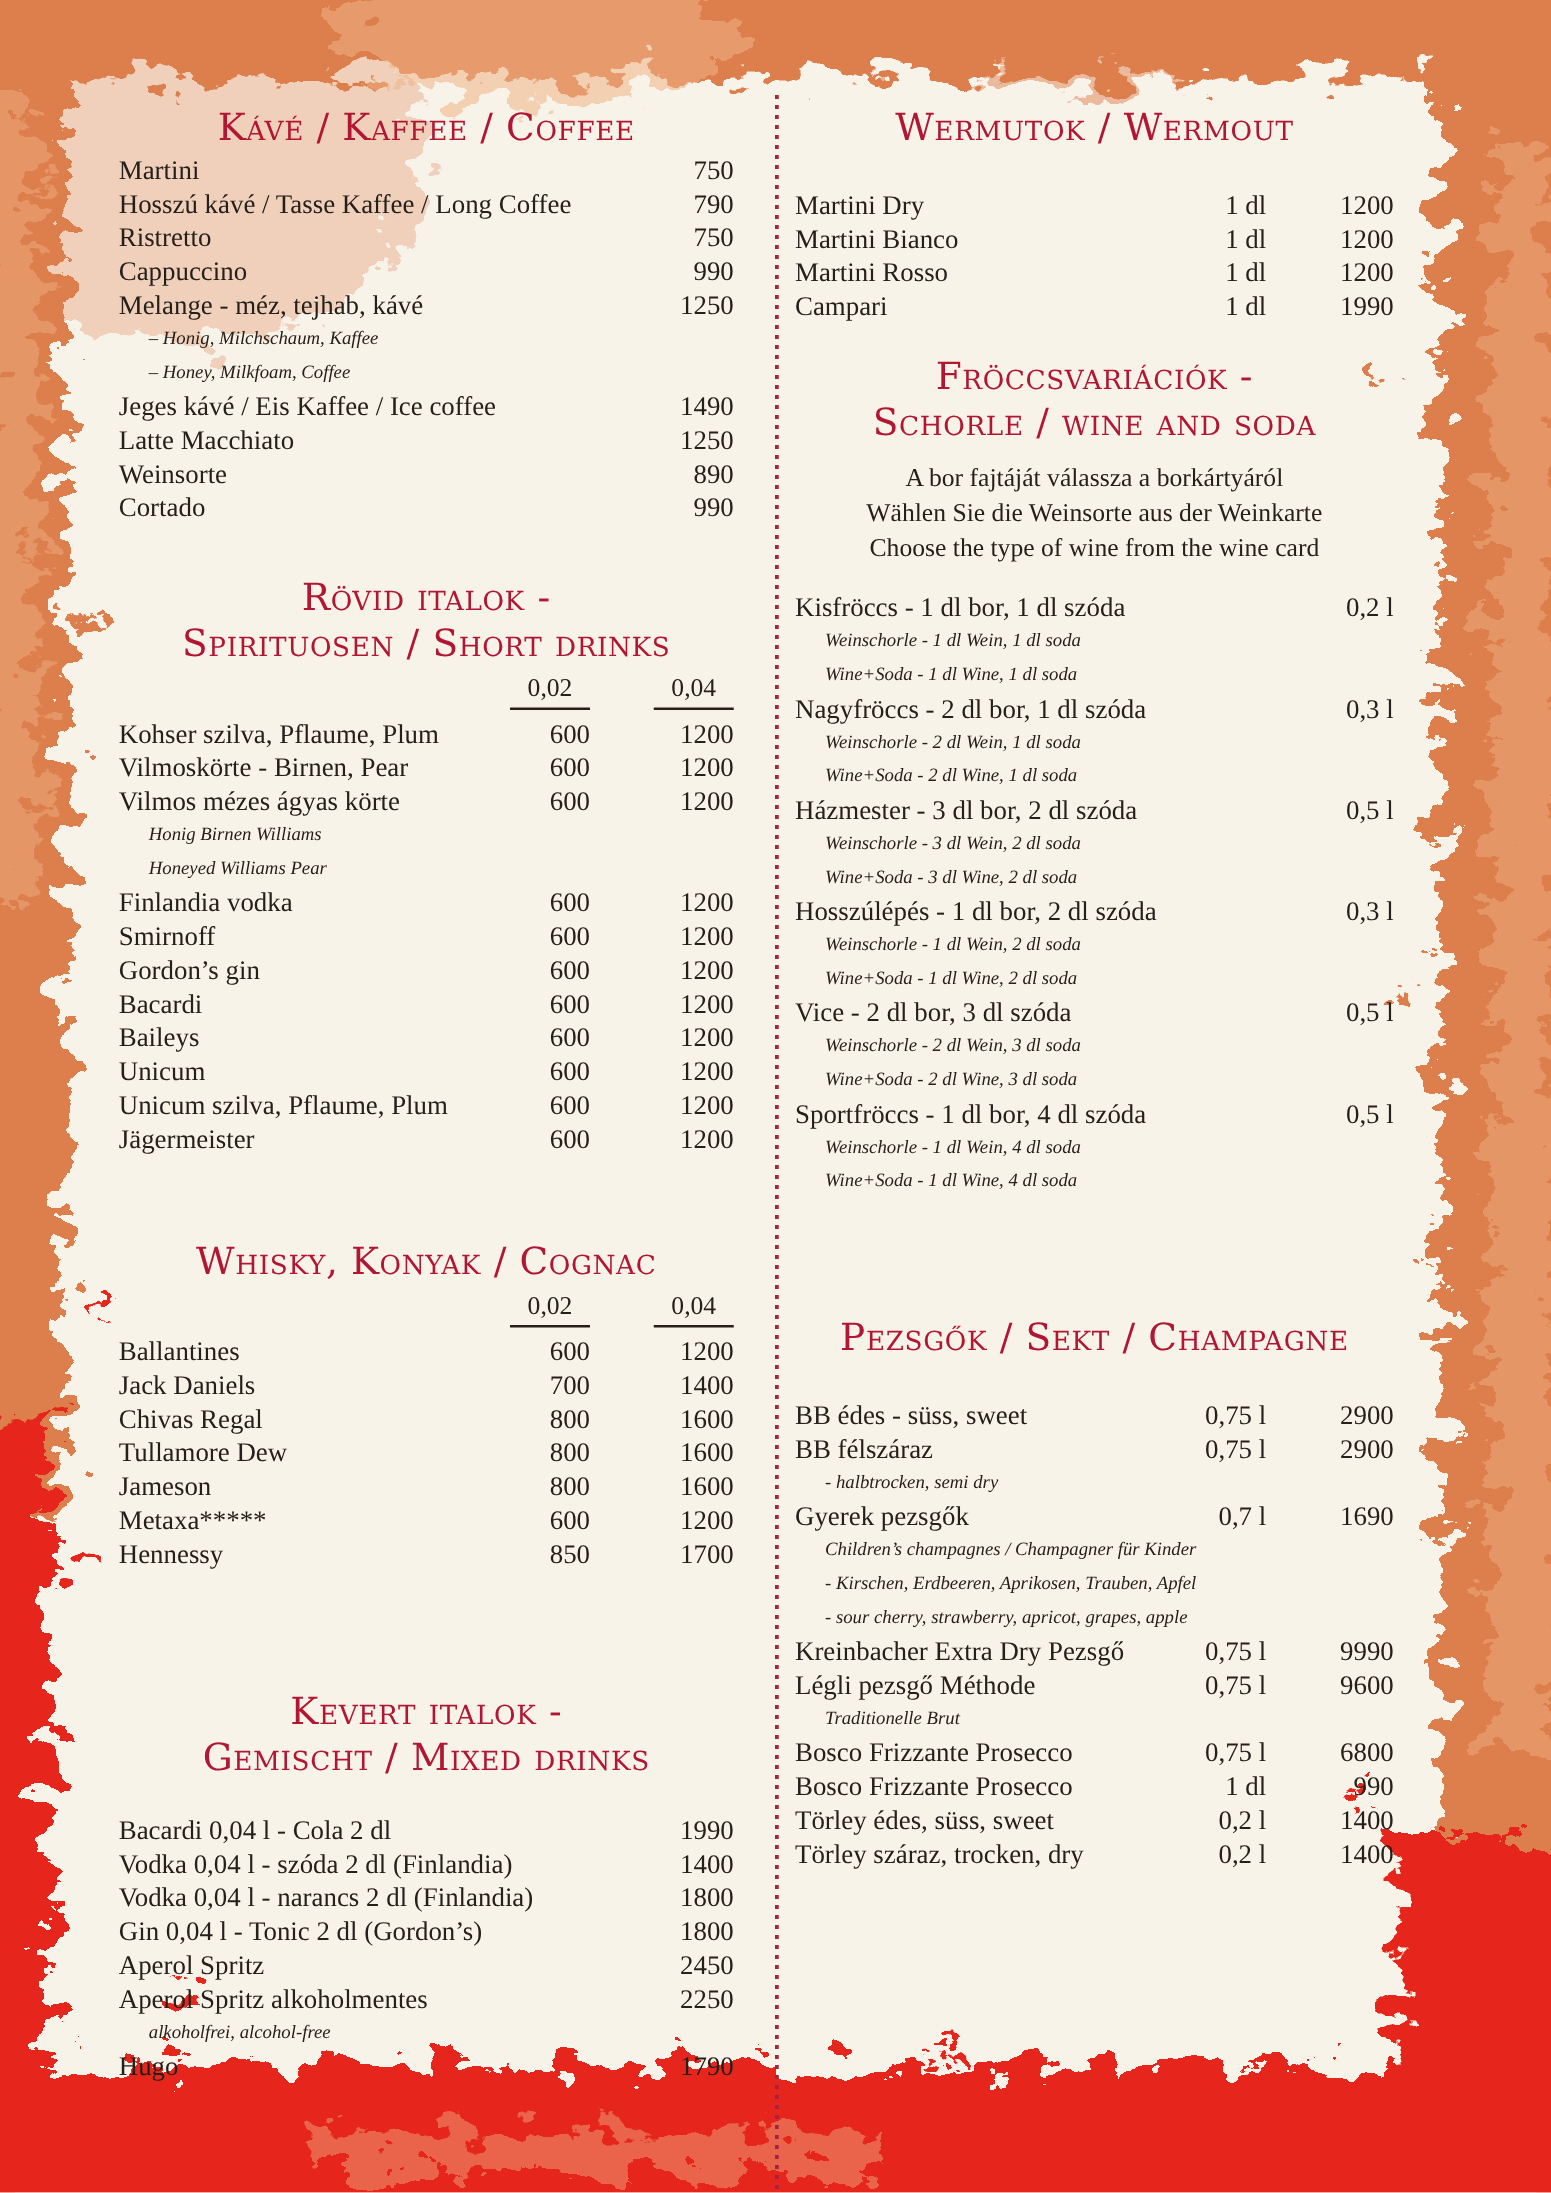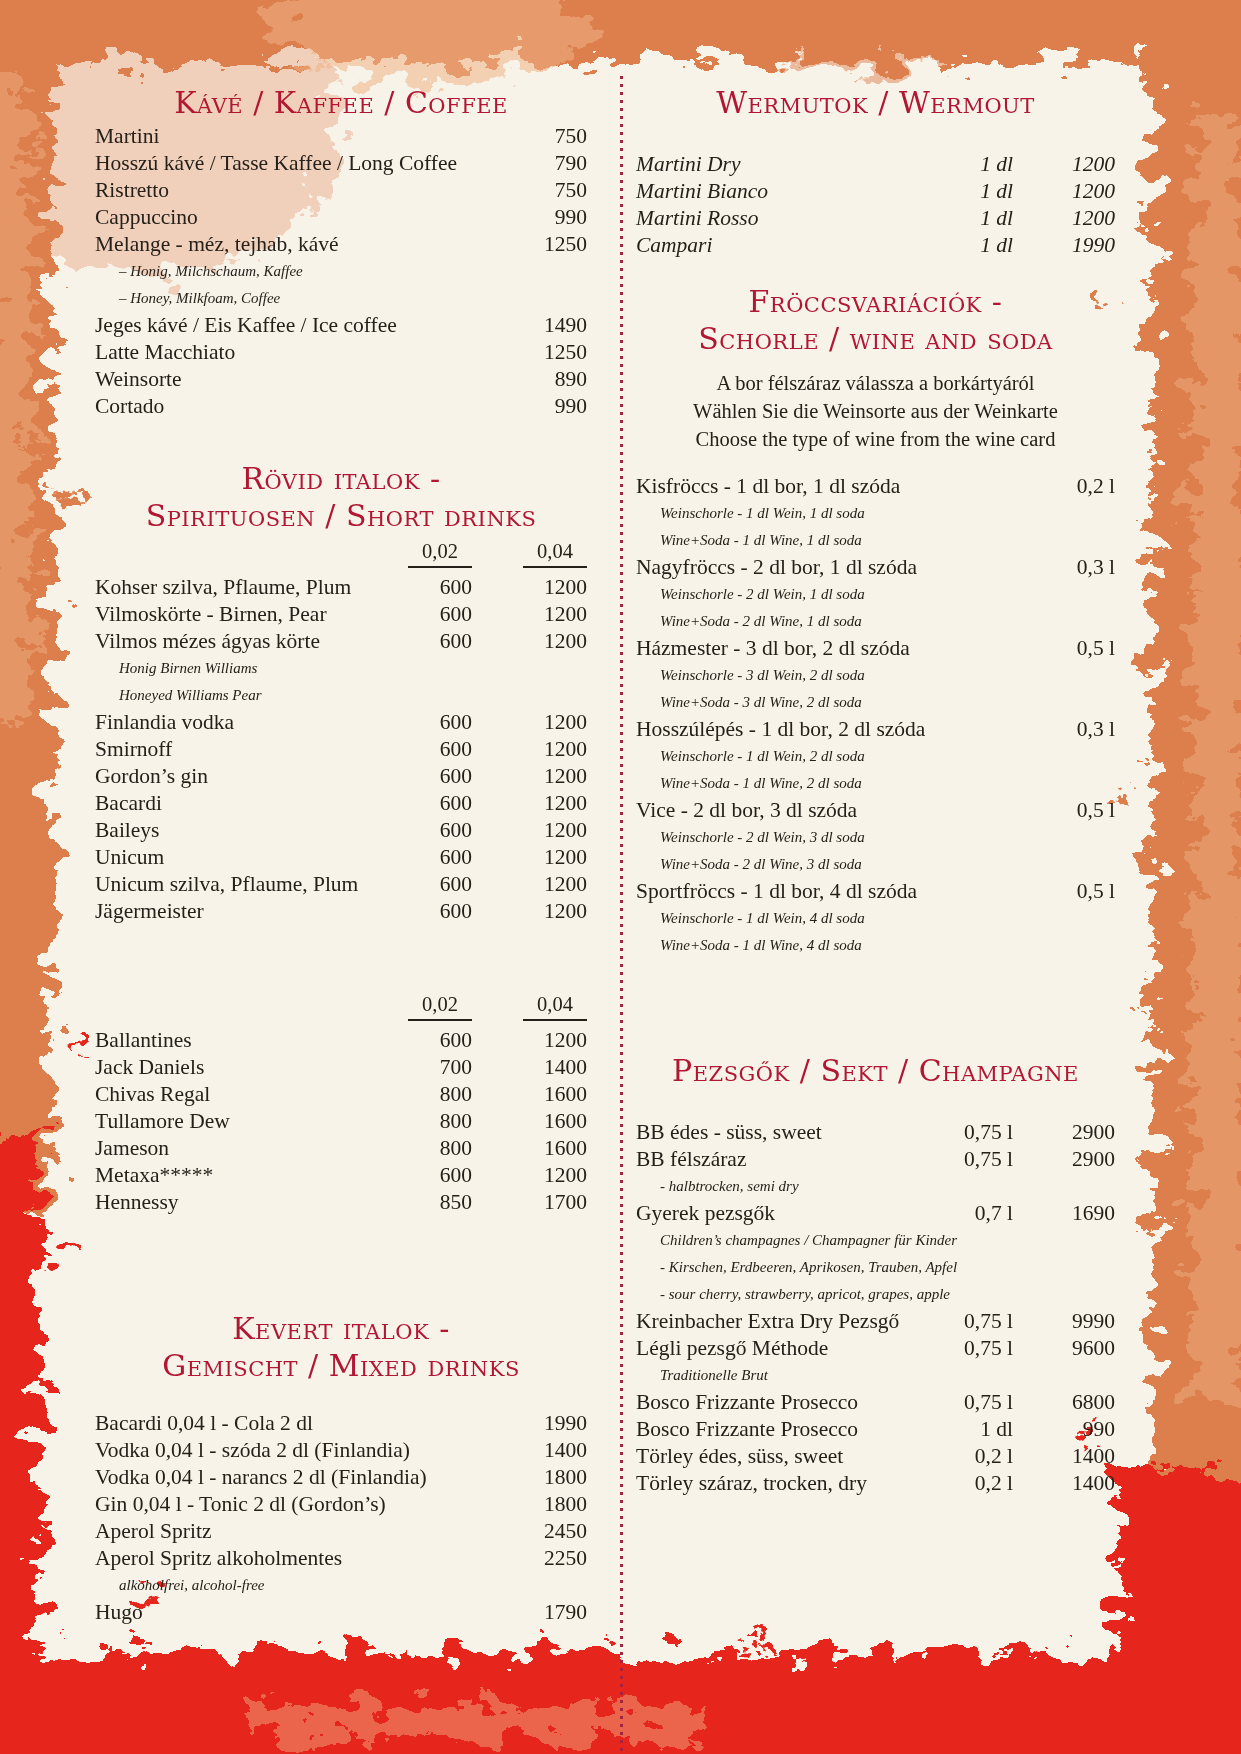--- a/index.html
+++ b/index.html
@@ -51,21 +51,21 @@
   .colhead .ul{display:inline-block;min-width:64px;text-align:center;
     border-bottom:2px solid var(--body);padding-bottom:1px;}
   .notes{margin-top:12px;text-align:center;font-size:20.5px;line-height:28px;}
 
   
   .sec-coffee .items{margin-top:2px;}
   .sec-short-drinks{margin-top:40px;}
   .sec-whisky{margin-top:66px;}
   .sec-mixed-drinks{margin-top:94px;}
   .sec-mixed-drinks .items{margin-top:26px;}
-  .sec-vermouth .items{margin-top:30px;font-style:italic;}
+  .sec-vermouth .items{margin-top:30px;}
   .sec-wine-soda{margin-top:24px;}
   .sec-wine-soda .items{margin-top:20px;}
   .sec-champagne{margin-top:93px;}
   .sec-champagne .items{margin-top:30px;}
 </style>
 </head>
 <body>
 
 <div class="page">
 
@@ -220,20 +220,21 @@
               <span class="pcol2">1200</span>
             </div>
             <div class="row">
               <span class="name">Jägermeister</span>
               <span class="pcol1">600</span>
               <span class="pcol2">1200</span>
             </div>
           </div>
         </section>
         <section class="menu-section sec-whisky">
+          <div class="sec-title">Whisky, Konyak / Cognac</div>
           <div class="row colhead">
             <span class="name"></span>
             <span class="pcol1"><span class="ul">0,02</span></span>
             <span class="pcol2"><span class="ul">0,04</span></span>
           </div>
           <div class="items">
             <div class="row">
               <span class="name">Ballantines</span>
               <span class="pcol1">600</span>
               <span class="pcol2">1200</span>
@@ -329,21 +330,21 @@
               <span class="name">Campari</span>
               <span class="scol">1 dl</span>
               <span class="prcol">1990</span>
             </div>
           </div>
         </section>
         <section class="menu-section sec-wine-soda">
           <div class="sec-title">Fröccsvariációk -</div>
           <div class="sec-title">Schorle / wine and soda</div>
           <div class="notes">
-            <div class="note">A bor félszáraz válassza a borkártyáról</div>
+            <div class="note">A bor fajtáját válassza a borkártyáról</div>
             <div class="note">Wählen Sie die Weinsorte aus der Weinkarte</div>
             <div class="note">Choose the type of wine from the wine card</div>
           </div>
           <div class="items">
             <div class="row">
               <span class="name">Kisfröccs - 1 dl bor, 1 dl szóda</span>
               <span class="prcol">0,2 l</span>
             </div>
             <div class="sub">Weinschorle - 1 dl Wein, 1 dl soda</div>
             <div class="sub">Wine+Soda - 1 dl Wine, 1 dl soda</div>

